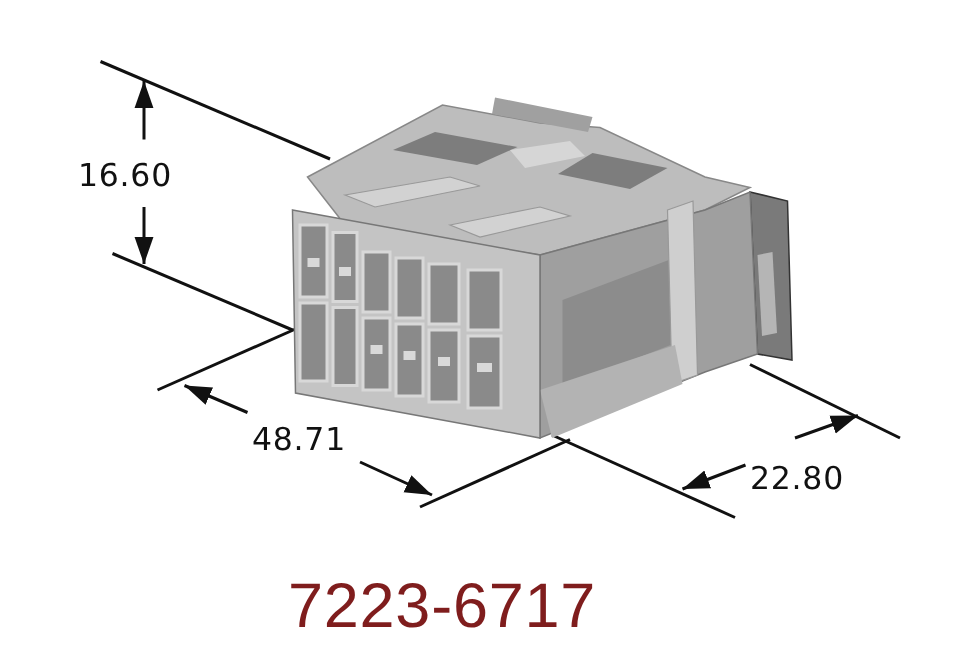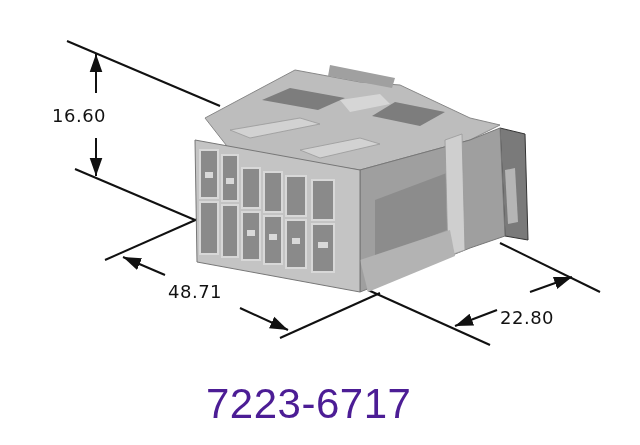--- a/index.html
+++ b/index.html
@@ -1,25 +1,25 @@
 <!DOCTYPE html>
 <html><head>
   <meta charset="utf-8">
   <style>
     html, body { margin: 0; padding: 0; background: #ffffff; }
     body { width: 640px; height: 445px; overflow: hidden; position: relative;
            font-family: "Liberation Sans", sans-serif; }
     #canvas { position: absolute; left: 0; top: 0; width: 640px; height: 445px; }
     .dim-label { position: absolute; font-family: "DejaVu Sans", sans-serif;
-                 font-size: 18px; color: #111; letter-spacing: 0.5px; line-height: 1; }
+                 font-size: 21px; color: #111; letter-spacing: 0.5px; line-height: 1; }
     #dim-height { left: 52px; top: 107px; }
     #dim-width { left: 168px; top: 283px; }
     #dim-depth { left: 500px; top: 309px; text-align: center; }
-    #part-number { position: absolute; left: 206px; top: 383px; font-size: 42px;
-                   font-family: "Liberation Sans", sans-serif; color: #4c1d95;
+    #part-number { position: absolute; left: 192px; top: 383px; font-size: 42px;
+                   font-family: "Liberation Sans", sans-serif; color: #7f1d1d;
                    letter-spacing: 0.5px; line-height: 1; }
   </style>
 </head>
 <body>
 
 <svg id="canvas" viewBox="0 0 640 445" xmlns="http://www.w3.org/2000/svg">
   <defs>
     <marker id="arrow" viewBox="0 0 10 10" refX="10" refY="5" markerWidth="9" markerHeight="9" orient="auto-start-reverse">
       <path d="M0,1.5 L10,5 L0,8.5 z" fill="#111"></path>
     </marker>

